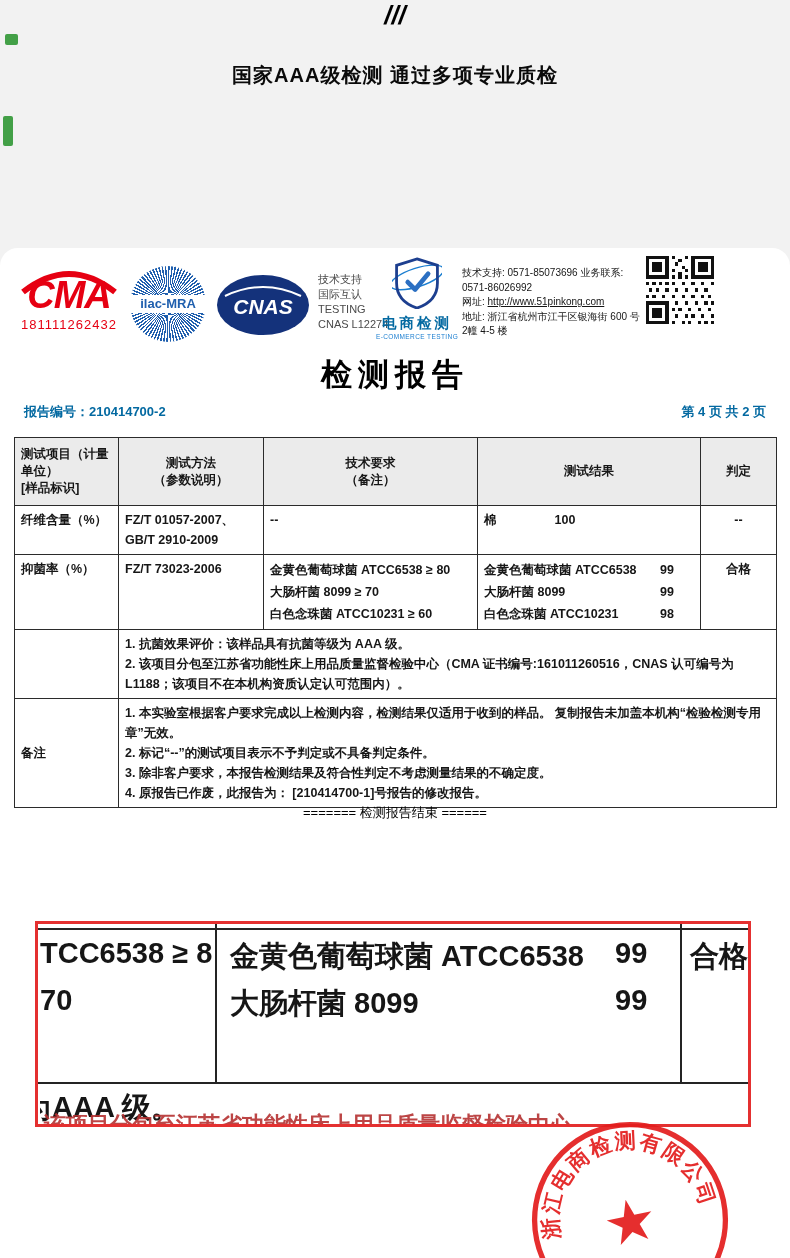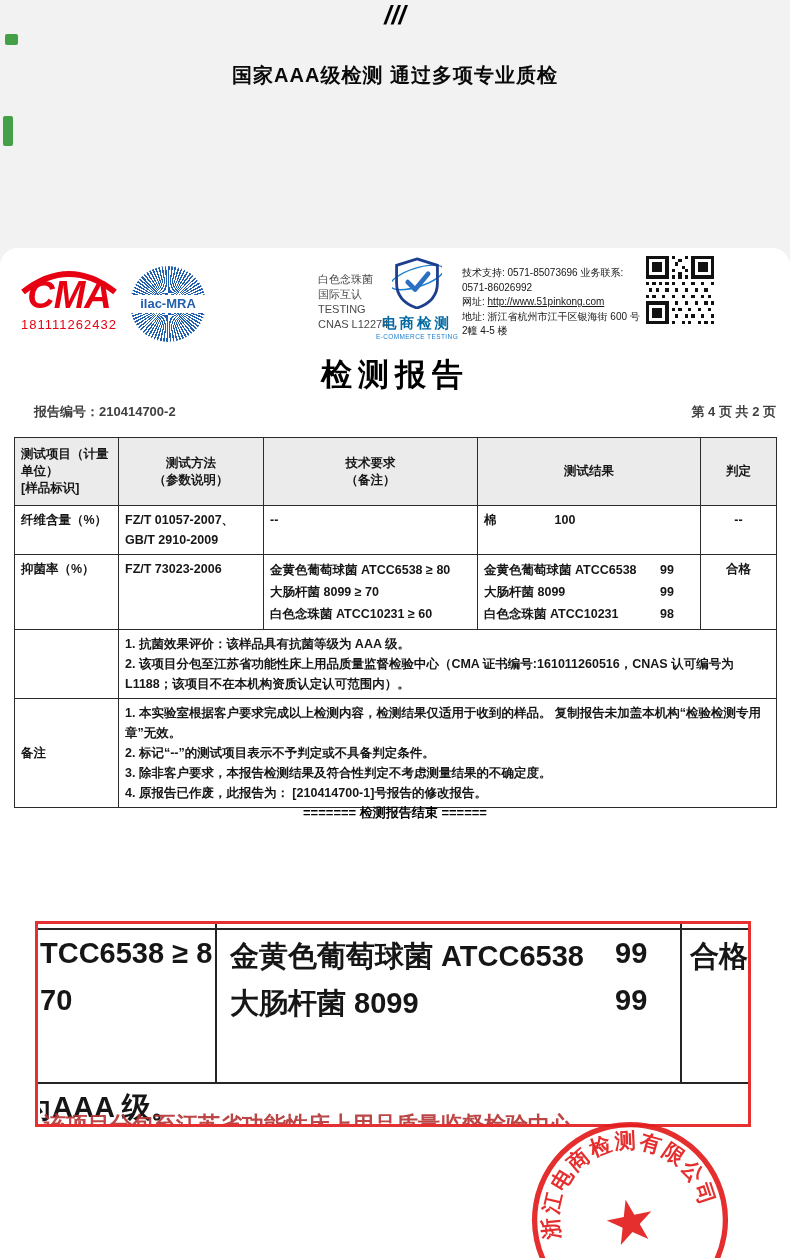--- a/index.html
+++ b/index.html
@@ -27,43 +27,43 @@
   .accred{left:318px;top:272px;font-size:11px;line-height:15px;color:#4a4a4a;}
   .shield-wrap{left:374px;top:257px;width:86px;text-align:center;}
   .shield-title{font-size:14.5px;font-weight:700;color:#0369a1;letter-spacing:3px;margin-top:1px;}
   .shield-sub{font-size:6.5px;color:#1b7ed0;letter-spacing:.4px;}
   .contact{left:462px;top:266px;width:184px;font-size:10px;line-height:14.5px;color:#151515;font-weight:400;}
   .contact .url{text-decoration:underline;}
   .qr{left:646px;top:256px;}
 
   
   .rtitle{top:354px;left:0;width:100%;text-align:center;font-size:31px;font-weight:800;letter-spacing:6px;color:#000;}
-  .repno-row{top:403px;left:34px;width:742px;display:flex;justify-content:space-between;
-             font-size:13px;font-weight:700;color:#404040;}
+  .repno-row{top:403px;left:24px;width:742px;display:flex;justify-content:space-between;
+             font-size:13px;font-weight:700;color:#0369a1;}
 
   
   table.rpt{position:absolute;left:14px;top:437px;width:762px;border-collapse:collapse;table-layout:fixed;}
   table.rpt th,table.rpt td{border:1px solid #2b2b2b;padding:4px 6px;box-sizing:border-box;
        font-size:12.5px;color:#161616;vertical-align:top;font-weight:700;text-align:left;line-height:20px;}
   table.rpt th{background:#ebebeb;vertical-align:middle;line-height:17px;}
   .pre{white-space:pre-line;}
   .ta-c{text-align:center !important;}
   .va-m{vertical-align:middle !important;}
   .hrow>th{height:68px;}
   .r1>td{height:36px;}
   .r2>td{height:70px;}
   .nrow>td{height:66px;}
   .mrow>td{height:107px;}
   .req-line{line-height:22px;white-space:nowrap;}
   .res-line{display:flex;justify-content:space-between;padding-right:20px;line-height:22px;white-space:nowrap;}
   .res-line1{display:flex;line-height:20px;}
   .res-line1 .val1{margin-left:58px;}
   .note-line{line-height:20px;}
 
-  .endline{top:804px;left:0;width:100%;text-align:center;font-size:13px;font-weight:700;color:#000;}
+  .endline{top:804px;left:0;width:100%;text-align:center;font-size:13px;font-weight:400;color:#000;}
 
   
   .zoom{left:35px;top:921px;width:716px;height:206px;border:3px solid #e43030;background:#fff;
         overflow:hidden;box-sizing:border-box;}
   .z-topline{position:absolute;left:0;top:4px;width:100%;height:2px;background:#242424;}
   .z-vline1{position:absolute;left:177px;top:0;width:2px;height:158px;background:#242424;}
   .z-vline2{position:absolute;left:642px;top:0;width:2px;height:158px;background:#242424;}
   .z-hline{position:absolute;left:0;top:158px;width:100%;height:2px;background:#242424;}
   .zrow{position:absolute;left:0;width:100%;height:42px;font-size:29px;font-weight:700;color:#161616;white-space:nowrap;}
   .z-left{position:absolute;left:2px;top:0;max-width:172px;overflow:hidden;}
@@ -96,23 +96,30 @@
       <path d="M6 26 Q52 -10 98 26" stroke="#e60012" stroke-width="6" fill="none"></path>
       <text x="52" y="42" font-size="38" font-style="italic" font-weight="bold" fill="#e60012" text-anchor="middle" letter-spacing="-1">CMA</text>
     </svg>
     <div class="cma-num">181111262432</div>
   </div>
 
   <div class="abs ilac">
     <div class="ilac-band">ilac-MRA</div>
   </div>
 
+  <div class="abs cnas">
+    <svg width="94" height="62" viewBox="0 0 94 62">
+      <ellipse cx="47" cy="31" rx="46" ry="30" fill="#14327b"></ellipse>
+      <path d="M9 22 Q47 4 85 22" stroke="#ffffff" stroke-width="2" fill="none"></path>
+      <text x="47" y="40" fill="#ffffff" font-size="21" font-weight="bold" font-style="italic" text-anchor="middle">CNAS</text>
+    </svg>
+  </div>
 
   <div class="abs accred">
-    <div>白色念珠菌</div>
+    <div>技术支持</div>
     <div>国际互认</div>
     <div>TESTING</div>
     <div>CNAS L12274</div>
   </div>
 
   <div class="abs shield-wrap">
     <svg width="50" height="52" viewBox="0 0 52 56">
       <ellipse cx="26" cy="22" rx="30" ry="10" fill="none" stroke="#1b7ed0" stroke-width="1.5" transform="rotate(-18 26 22)"></ellipse>
       <path d="M26 2 L48 9 V28 C48 43 38 51 26 55 C14 51 4 43 4 28 V9 Z" fill="none" stroke="#1d3f8f" stroke-width="3"></path>
       <path d="M16 27 L24 35 L38 18" stroke="#2b6fc2" stroke-width="5" fill="none" stroke-linecap="round" stroke-linejoin="round"></path>

